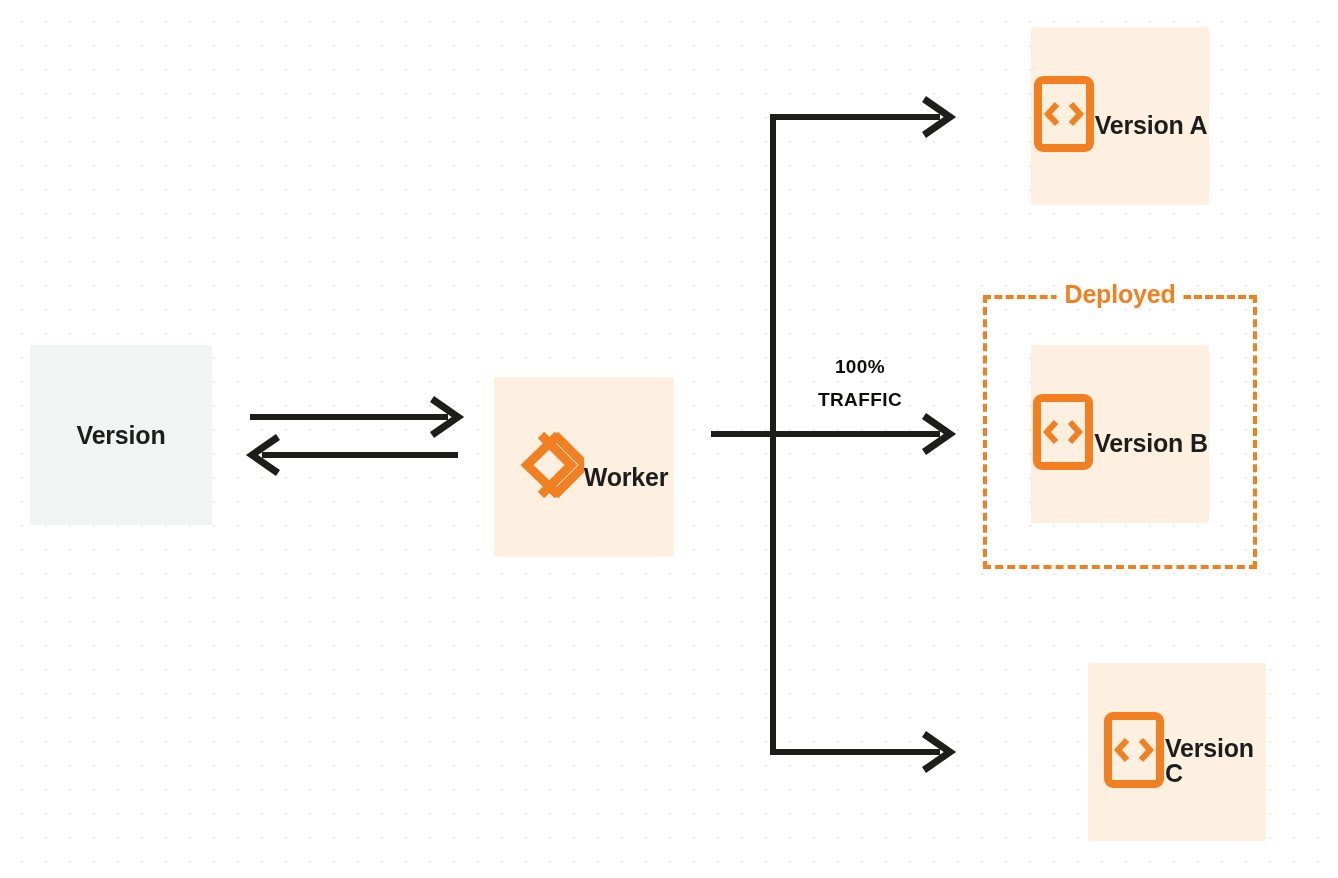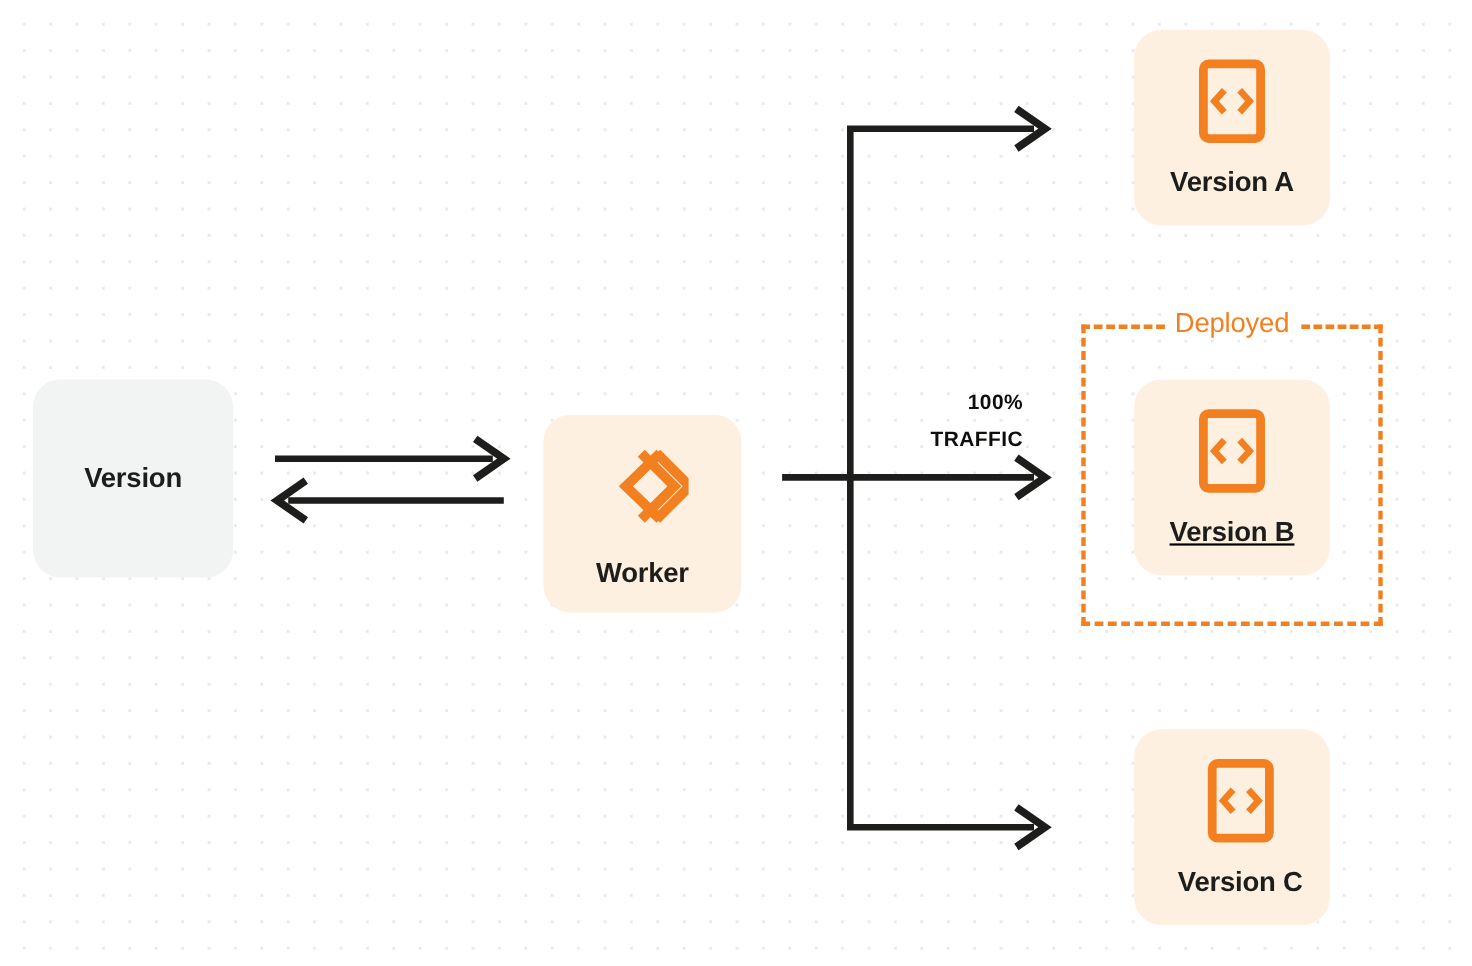--- a/index.html
+++ b/index.html
@@ -15,23 +15,23 @@
     background-color: #ffffff;
     background-image: radial-gradient(circle, #e9eaeb 1.4px, transparent 1.5px);
     background-size: 24px 24px;
     background-position: 10px 10px;
     font-family: "Liberation Sans", sans-serif;
   }
 
   
   .node {
     position: absolute;
-    border-radius: 25px;
+    border-radius: 2px;
     display: flex;
-    flex-direction: column;
+    flex-direction: row;
     align-items: center;
     justify-content: center;
     box-sizing: border-box;
   }
   .node-label {
     font-size: 25px;
     font-weight: bold;
     color: #1d1d1b;
     letter-spacing: -0.2px;
     line-height: 1;
@@ -57,22 +57,22 @@
   }
   #worker-node .node-label { margin-top: 20px; }
 
   
   .version-node {
     width: 178px;
     height: 178px;
     background: #fdf0e1;
   }
   #version-a-node { left: 1031px; top: 27px; }
-  #version-b-node { left: 1031px; top: 345px; text-decoration: underline; }
-  #version-c-node { left: 1031px; top: 663px; padding-left: 15px; }
+  #version-b-node { left: 1031px; top: 345px; }
+  #version-c-node { left: 1088px; top: 663px; padding-left: 15px; }
   .version-node .node-label { margin-top: 18px; }
 
   
   #deployed-group {
     position: absolute;
     left: 983px;
     top: 295px;
     width: 274px;
     height: 274px;
     box-sizing: border-box;
@@ -95,21 +95,21 @@
   .dash-left  { left: 0; }
   .dash-right { right: 0; }
   #deployed-label {
     position: absolute;
     top: -14px;
     left: 50%;
     transform: translateX(-50%);
     background: #ffffff;
     padding: 0 8px;
     font-size: 25px;
-    font-weight: normal;
+    font-weight: bold;
     color: #f38020;
     letter-spacing: -0.2px;
     line-height: 1.1;
     white-space: nowrap;
   }
 
   
   .svg-layer {
     position: absolute;
     left: 0;
@@ -119,21 +119,21 @@
     overflow: visible;
     pointer-events: none;
   }
 
   
   #traffic-label {
     position: absolute;
     left: 790px;
     top: 350px;
     width: 140px;
-    text-align: right;
+    text-align: center;
     font-size: 19px;
     font-weight: bold;
     color: #0e0e0d;
     letter-spacing: 0.4px;
     line-height: 1.75;
   }
   #traffic-label div { white-space: nowrap; }
 </style>
 </head>
 <body>

